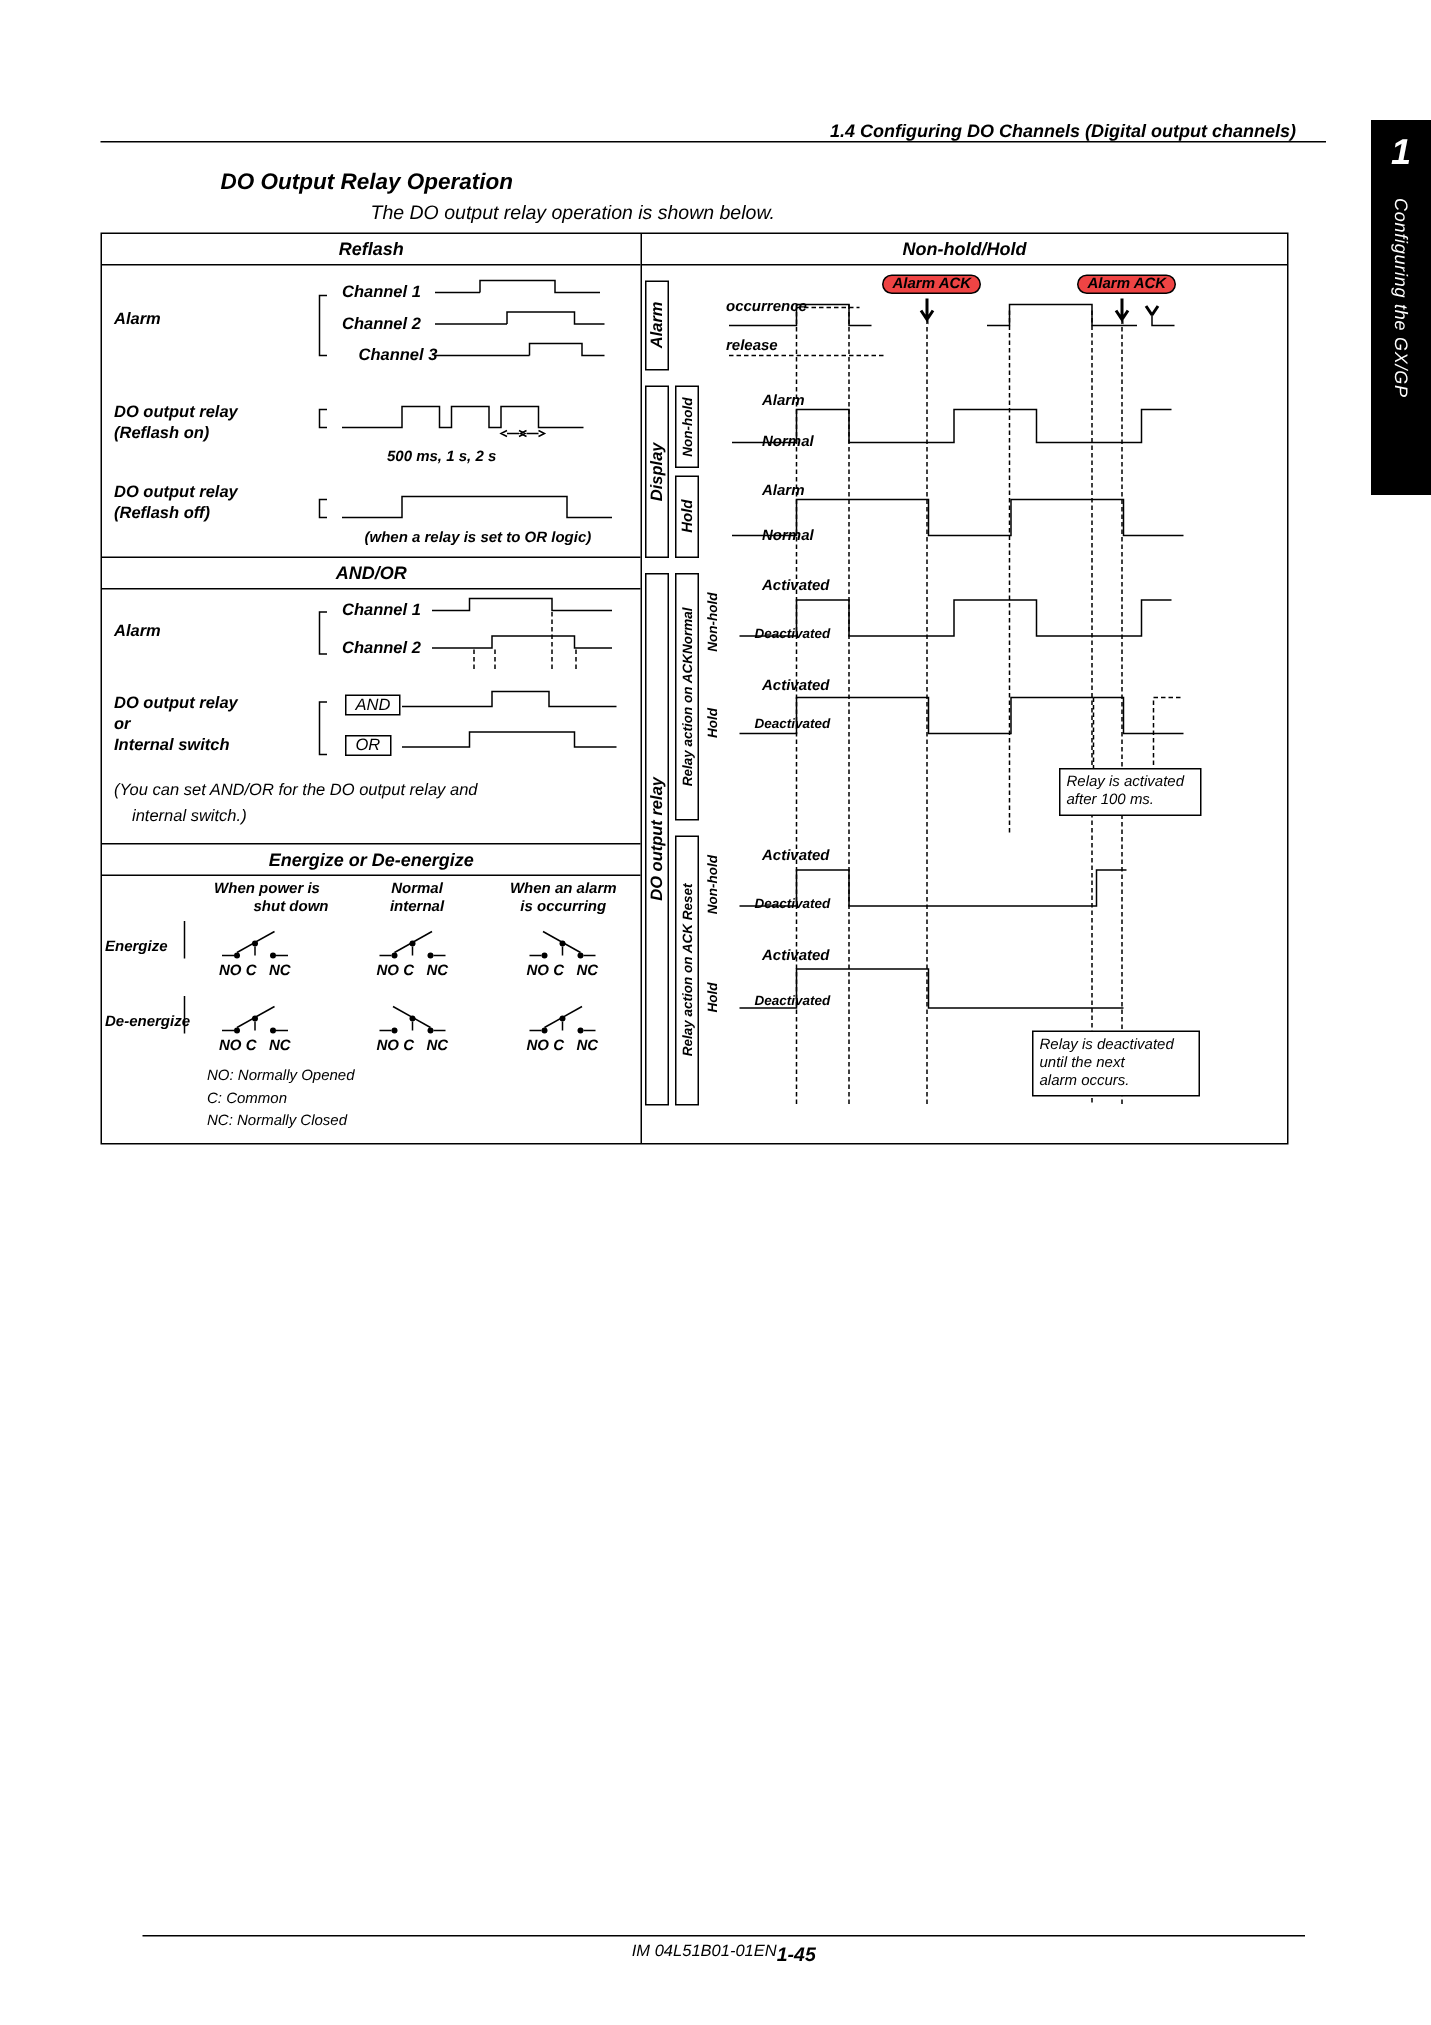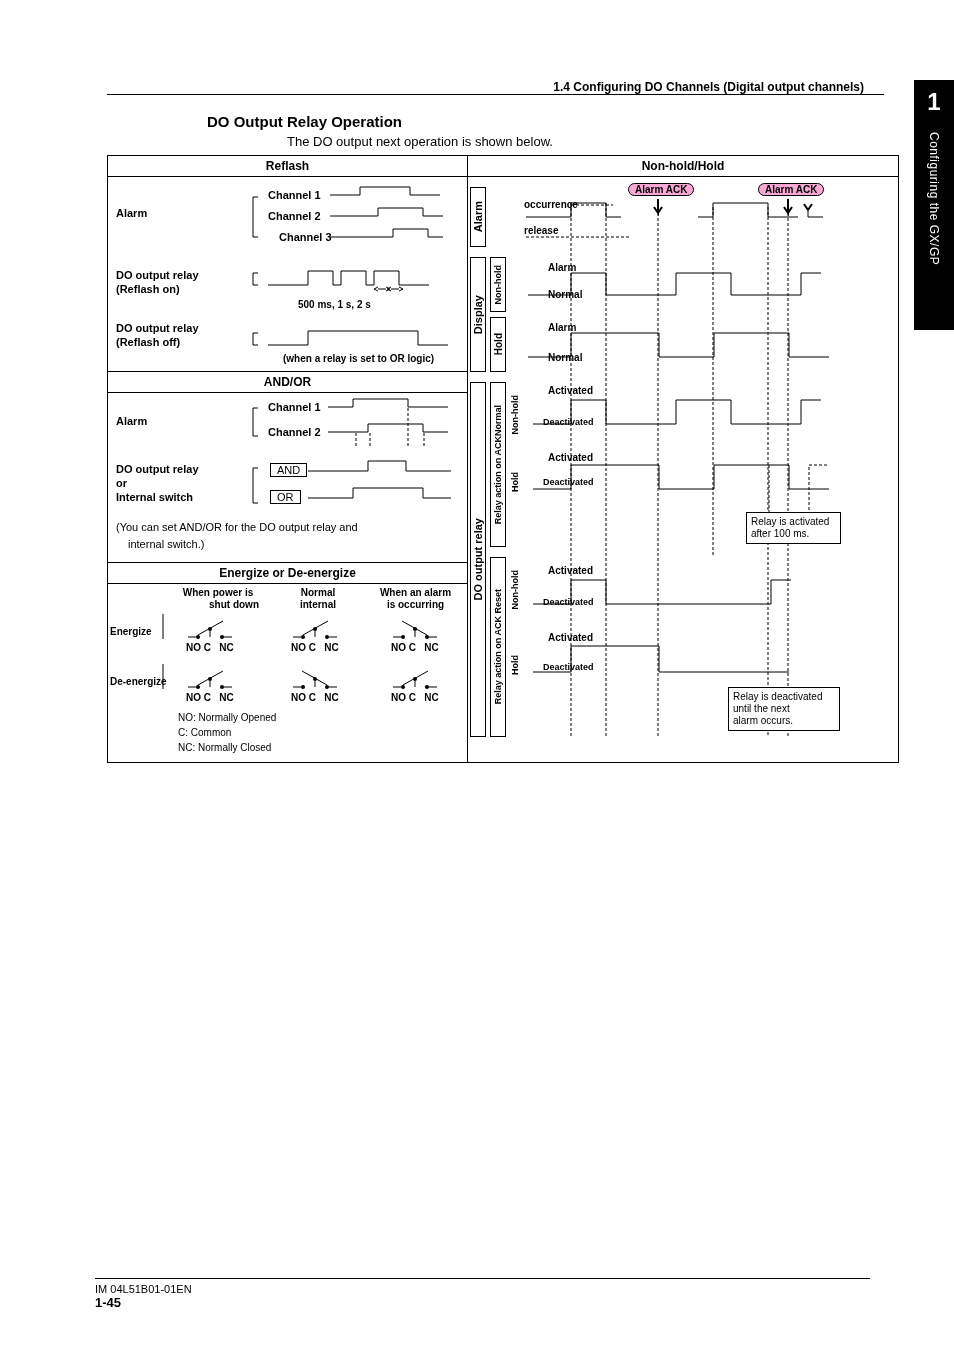--- a/index.html
+++ b/index.html
@@ -7,23 +7,24 @@
     margin: 0;
     font-family: Arial, Helvetica, sans-serif;
     font-size: 12px;
     color: #000;
     background: #fff;
     width: 954px;
     height: 1350px;
     position: relative;
   }
   .page {
-    padding: 80px 70px 40px 107px;
+    padding: 80px 70px 40px 67px;
     position: relative;
     height: 100%;
+    font-style: italic;
   }
   .hdr-line {
     border-bottom: 1px solid #000;
     margin-bottom: 5px;
   }
   .hdr-title {
     text-align: right;
     font-weight: bold;
     font-size: 12px;
     padding-right: 20px;
@@ -46,21 +47,21 @@
   .side-tab .txt {
     writing-mode: vertical-rl;
     font-size: 12px;
     letter-spacing: 0.5px;
     display: inline-block;
     padding-top: 4px;
   }
   .section-title {
     font-weight: bold;
     font-size: 15px;
-    margin: 18px 0 4px 100px;
+    margin: 18px 0 4px 80px;
   }
   .lead {
     margin-left: 180px;
     font-size: 13px;
     margin-bottom: 6px;
   }
 
   .diagram {
     border: 1.5px solid #000;
     width: 792px;
@@ -78,48 +79,48 @@
 
   .cell { position: relative; border-bottom: 1.5px solid #000; }
   .cell:last-child { border-bottom: none; }
 
   .lbl { position:absolute; font-size:11px; font-weight:bold; }
   .sm  { font-size:10px; font-weight:normal; }
   .vlbl { writing-mode: vertical-rl; transform: rotate(180deg); font-weight:bold; font-size:11px; text-align:center;}
   .vbox { position:absolute; display:flex; align-items:center; justify-content:center; }
 
   svg { display:block; }
-  .tag { border:1px solid #000; border-radius:9px; padding:0 6px; font-size:10px; font-weight:bold; display:inline-block; background:#f9a8d4;}
+  .tag { border:1px solid #000; border-radius:9px; padding:0 6px; font-size:10px; font-weight:bold; display:inline-block; background:#ef4444;}
   .note { border:1px solid #000; font-size:10px; padding:3px 4px; background:#fff; line-height:1.2;}
   .mini { font-size:10px; }
 
   .footer {
     position:absolute; bottom:40px; left:95px; right:84px;
     border-top:1px solid #000; padding-top:4px;
-    display:flex; justify-content:center; font-size:11px;flex-direction:column;
+    display:flex; justify-content:center; font-size:11px;
   }
   .footer .pg { font-weight:bold; font-size:13px;}
 
   .andor-box { border:1px solid #000; padding:0 6px; font-size:11px; display:inline-block;}
 </style>
 </head>
 <body>
 
 <div class="page">
   <div class="hdr-line">
     <div class="hdr-title">1.4  Configuring DO Channels (Digital output channels)</div>
   </div>
 
   <div class="side-tab">
     <div class="num">1</div>
     <div class="txt">Configuring the GX/GP</div>
   </div>
 
   <div class="section-title">DO Output Relay Operation</div>
-  <div class="lead">The DO output next operation is shown below.</div>
+  <div class="lead">The DO output relay operation is shown below.</div>
 
   <div class="diagram">
     <div class="row-split">
 
       <div class="left-col">
         <div class="band">Reflash</div>
 
         <div class="cell" style="height:195px;">
           <span class="lbl" style="left:8px;top:30px">Alarm</span>
           <span class="lbl" style="left:160px;top:12px">Channel 1</span>

